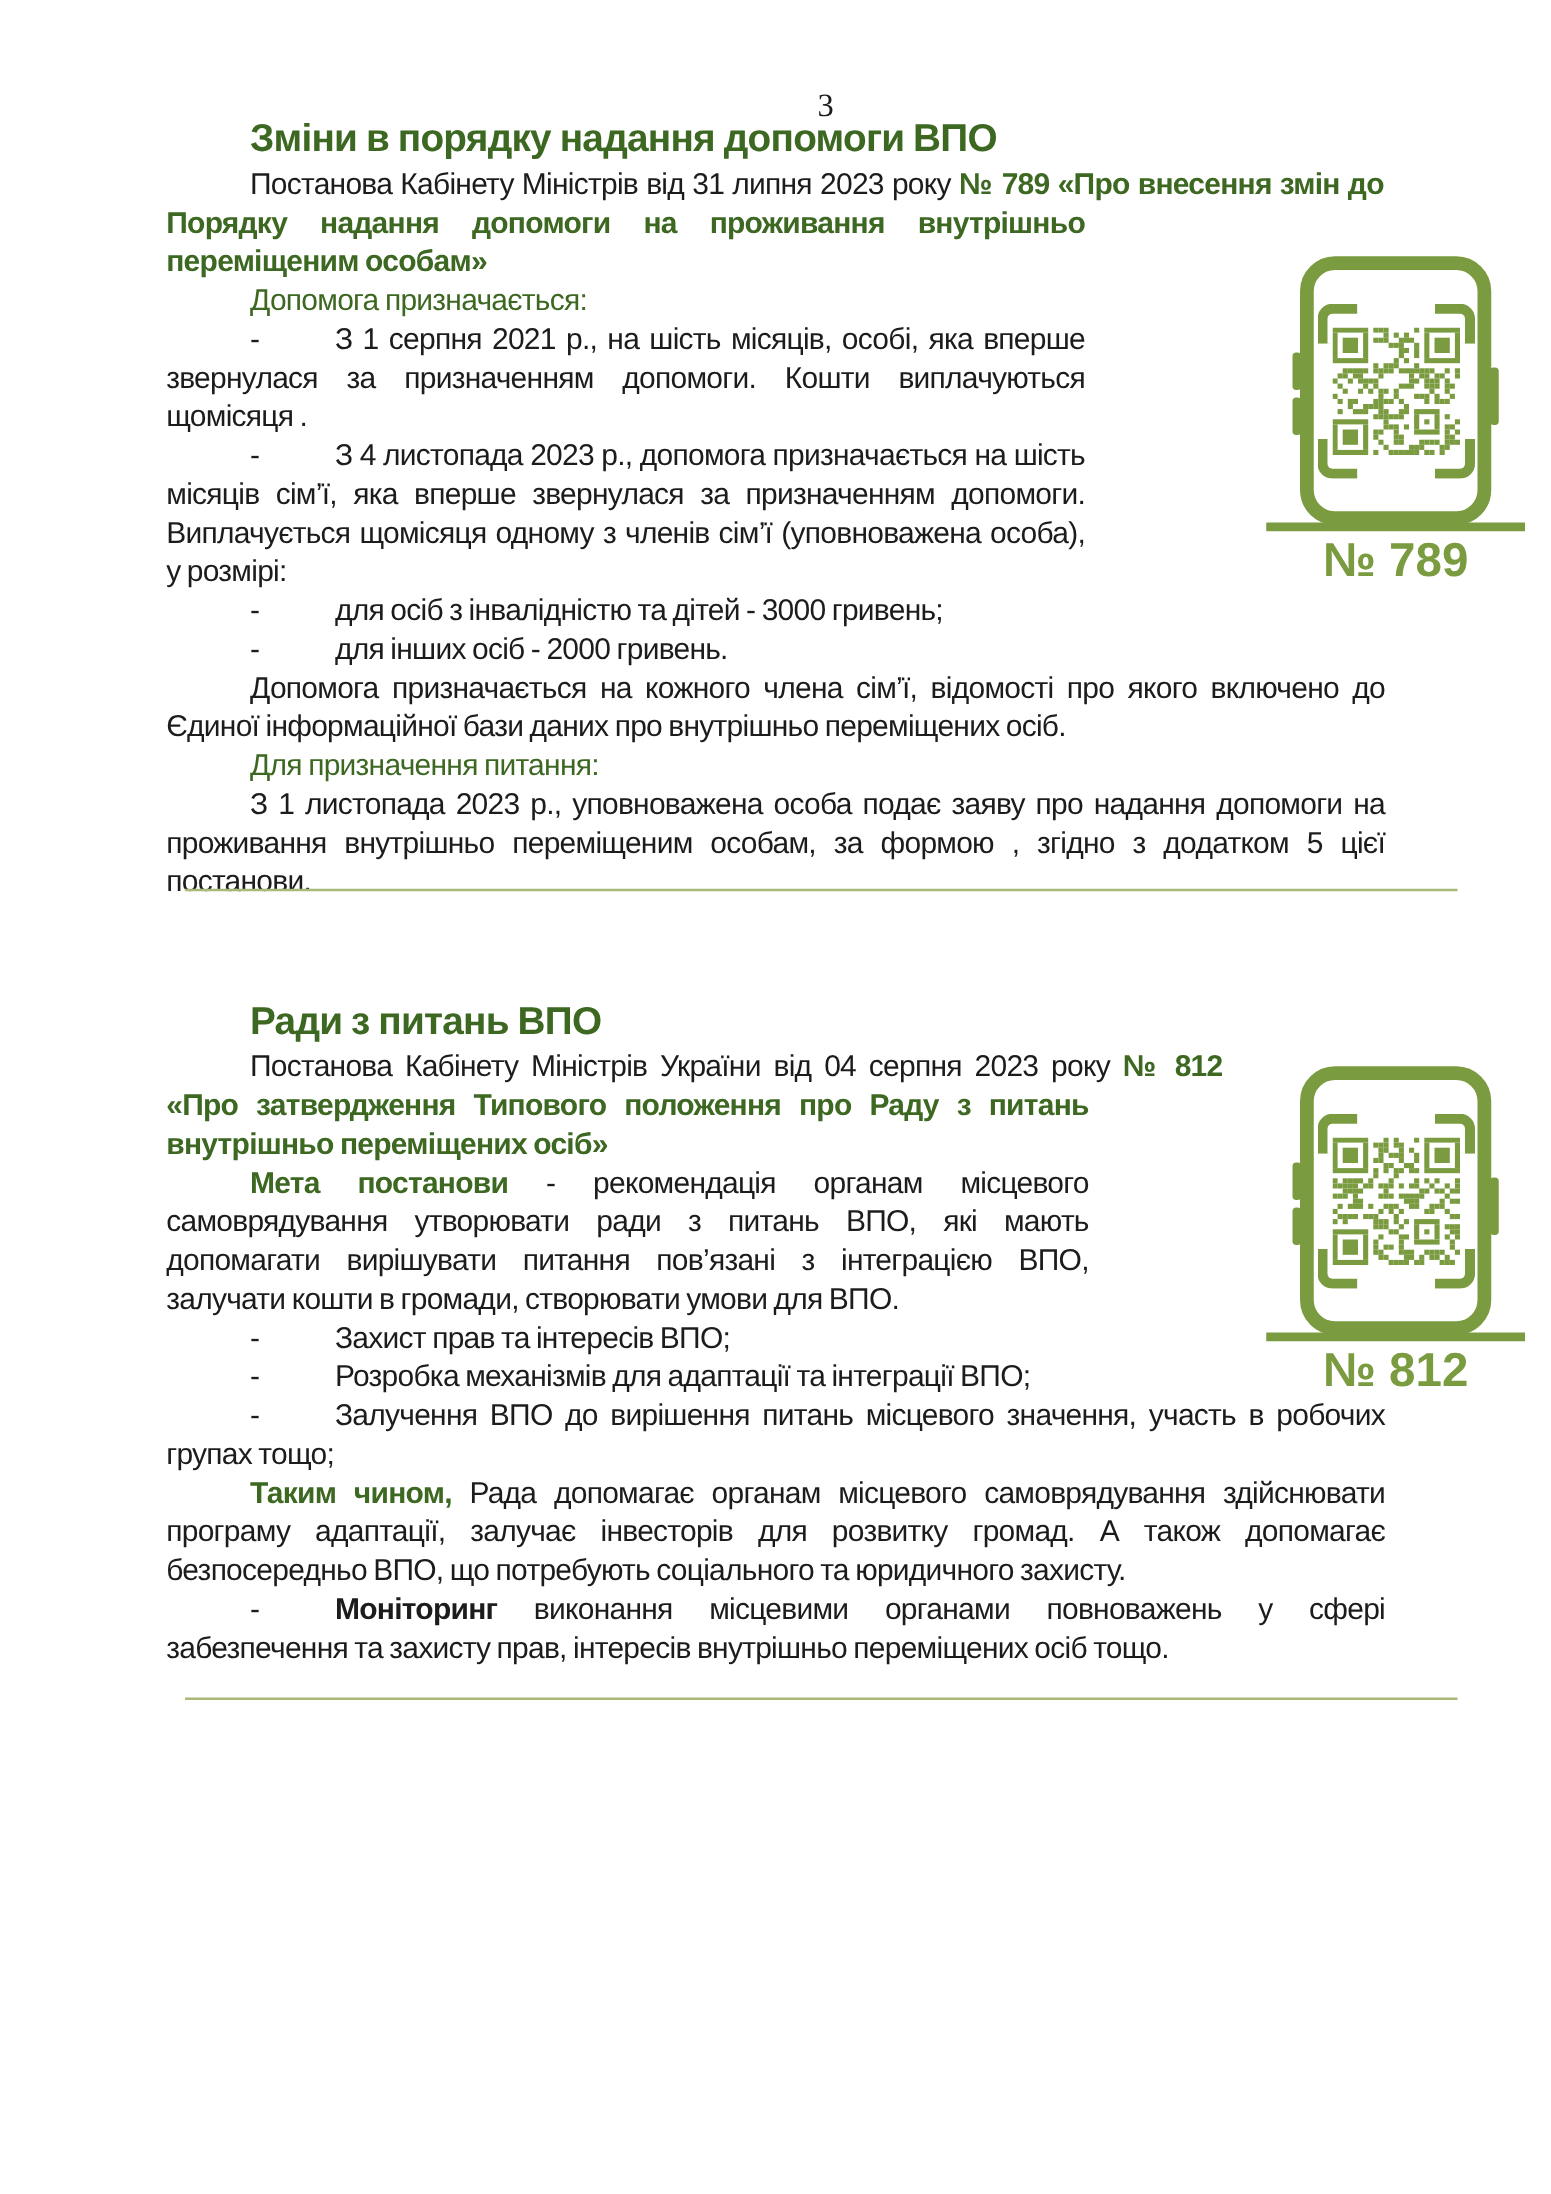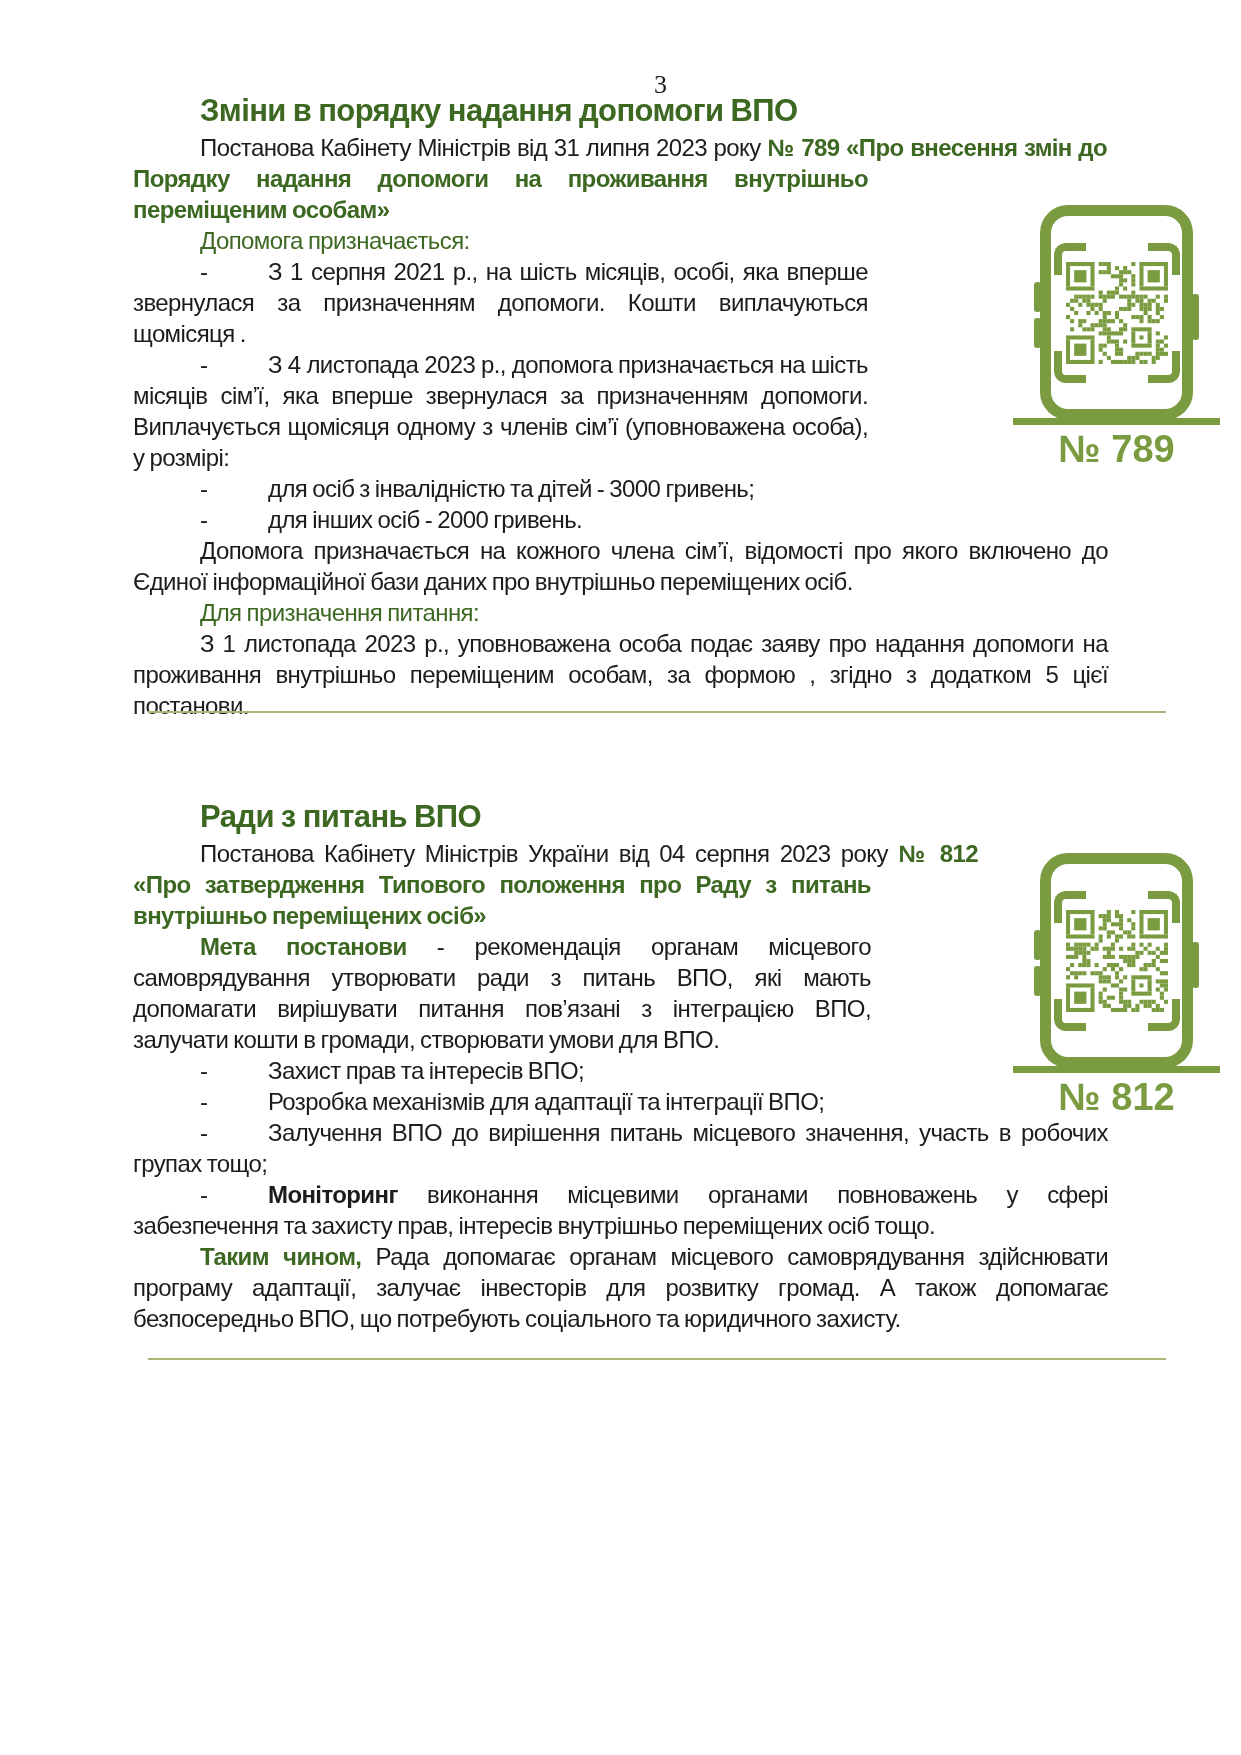--- a/index.html
+++ b/index.html
@@ -106,23 +106,23 @@
     <div class="sec-title">Ради з питань ВПО</div>
 
     <p><span class="spA2"></span><span class="spB2"></span><span>Постанова Кабінету Міністрів України від 04 серпня 2023 року </span><span class="green">№  812 «Про затвердження Типового положення про Раду з питань внутрішньо переміщених осіб»</span></p>
 
     <p><span class="green">Мета постанови</span><span> - рекомендація органам місцевого самоврядування утворювати ради з питань ВПО, які мають допомагати вирішувати питання пов’язані з інтеграцією ВПО,  залучати кошти в громади, створювати умови для ВПО.</span></p>
 
 
     <p><span class="bullet">-</span><span>Захист прав та інтересів ВПО;</span></p>
     <p><span class="bullet">-</span><span>Розробка механізмів для адаптації та інтеграції ВПО;</span></p>
     <p><span class="bullet">-</span><span>Залучення ВПО до вирішення питань місцевого значення, участь в робочих групах тощо;</span></p>
+    <p><span class="green">Таким чином,</span><span> Рада допомагає органам місцевого самоврядування здійснювати програму адаптації, залучає інвесторів для розвитку громад. А також допомагає безпосередньо ВПО, що потребують соціального та юридичного захисту.</span></p>
+
     <p><span class="bullet">-</span><span class="b">Моніторинг</span><span> виконання місцевими органами повноважень у сфері забезпечення та захисту прав, інтересів внутрішньо переміщених осіб тощо.</span></p>
-
-    <p><span class="green">Таким чином,</span><span> Рада допомагає органам місцевого самоврядування здійснювати програму адаптації, залучає інвесторів для розвитку громад. А також допомагає безпосередньо ВПО, що потребують соціального та юридичного захисту.</span></p>
   </div>
 
   <div class="divider" id="div2"></div>
 
   <div class="qr-fig" id="qr1">
     <div class="phone">
       <div class="pbtn l1"></div>
       <div class="pbtn l2"></div>
       <div class="pbtn r1"></div>
       <div class="frame">

